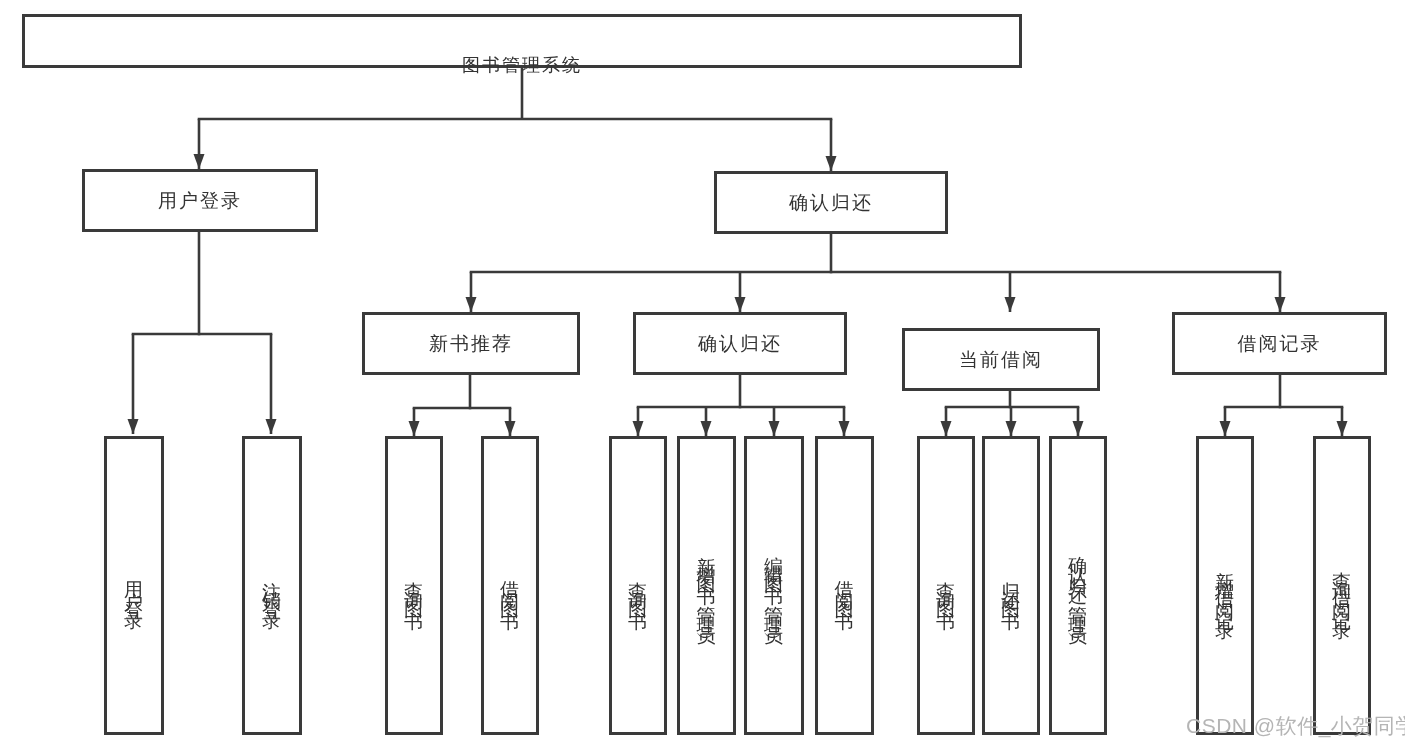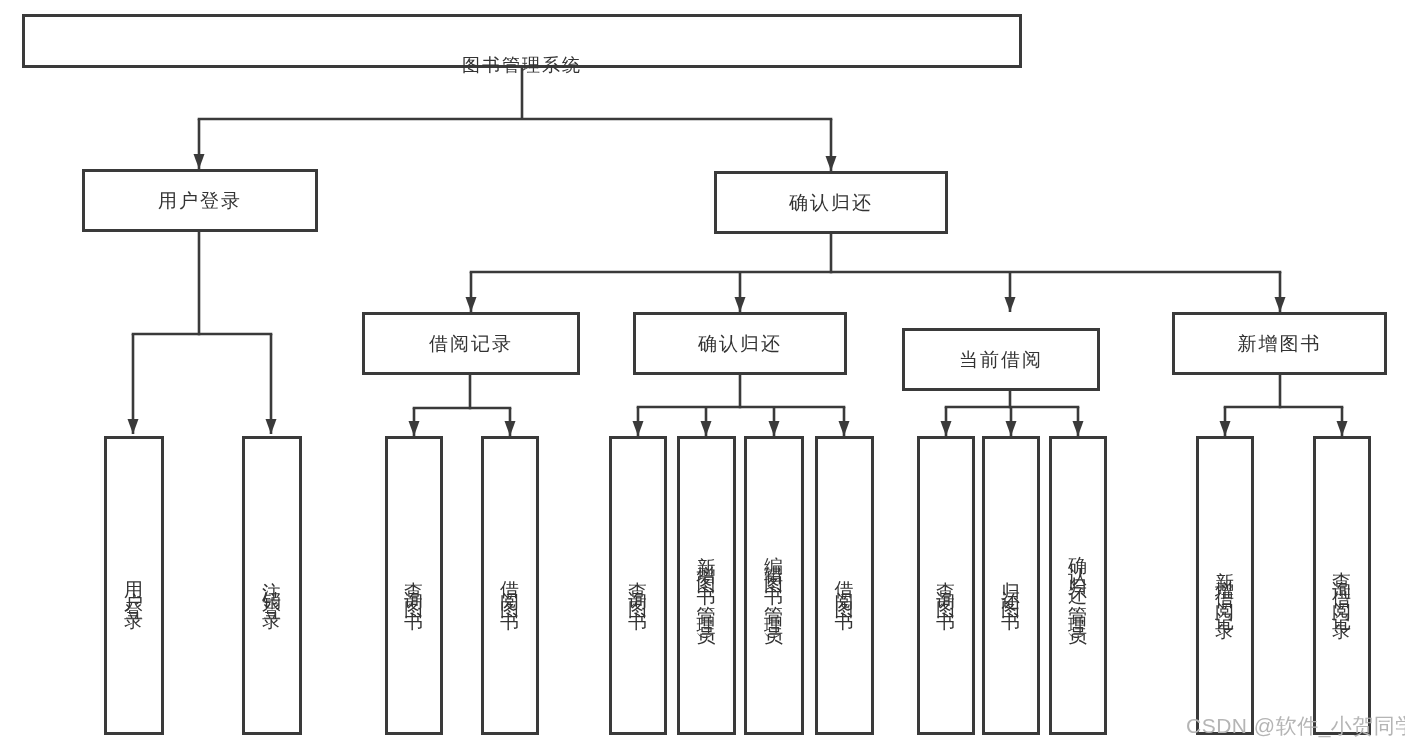--- a/index.html
+++ b/index.html
@@ -142,30 +142,30 @@
   </div>
 
   <div class="node h" style="left:82px; top:169px; width:236px; height:63px">
     <span>用户登录</span>
   </div>
   <div class="node h" style="left:714px; top:171px; width:234px; height:63px">
     <span>确认归还</span>
   </div>
 
   <div class="node h" style="left:362px; top:312px; width:218px; height:63px">
-    <span>借阅记录</span>
+    <span>新书推荐</span>
   </div>
   <div class="node h" style="left:633px; top:312px; width:214px; height:63px">
     <span>确认归还</span>
   </div>
   <div class="node h" style="left:902px; top:328px; width:198px; height:63px">
     <span>当前借阅</span>
   </div>
   <div class="node h" style="left:1172px; top:312px; width:215px; height:63px">
-    <span>新增图书</span>
+    <span>借阅记录</span>
   </div>
 
   <div class="node v" style="left:104px; top:436px; width:60px; height:299px">
     <span>用户登录</span>
   </div>
   <div class="node v" style="left:242px; top:436px; width:60px; height:299px">
     <span>注销登录</span>
   </div>
 
   <div class="node v" style="left:385px; top:436px; width:58px; height:299px">

